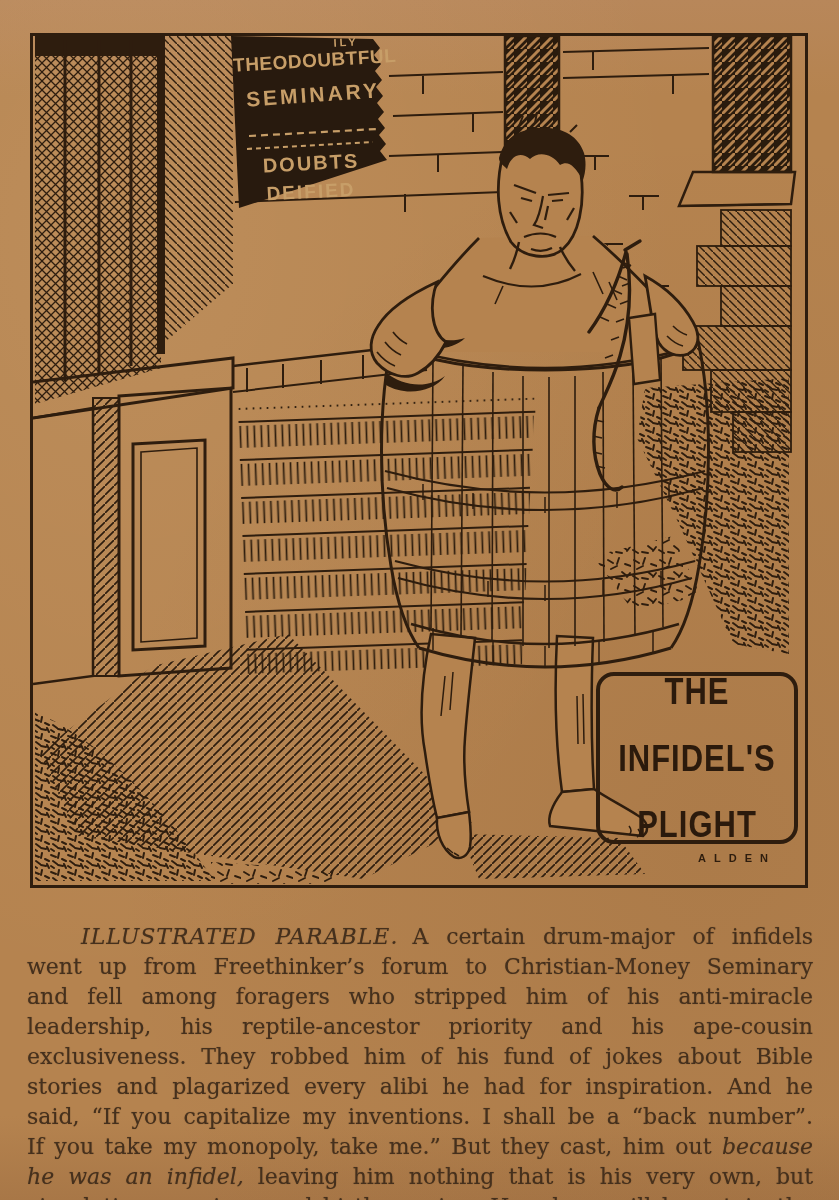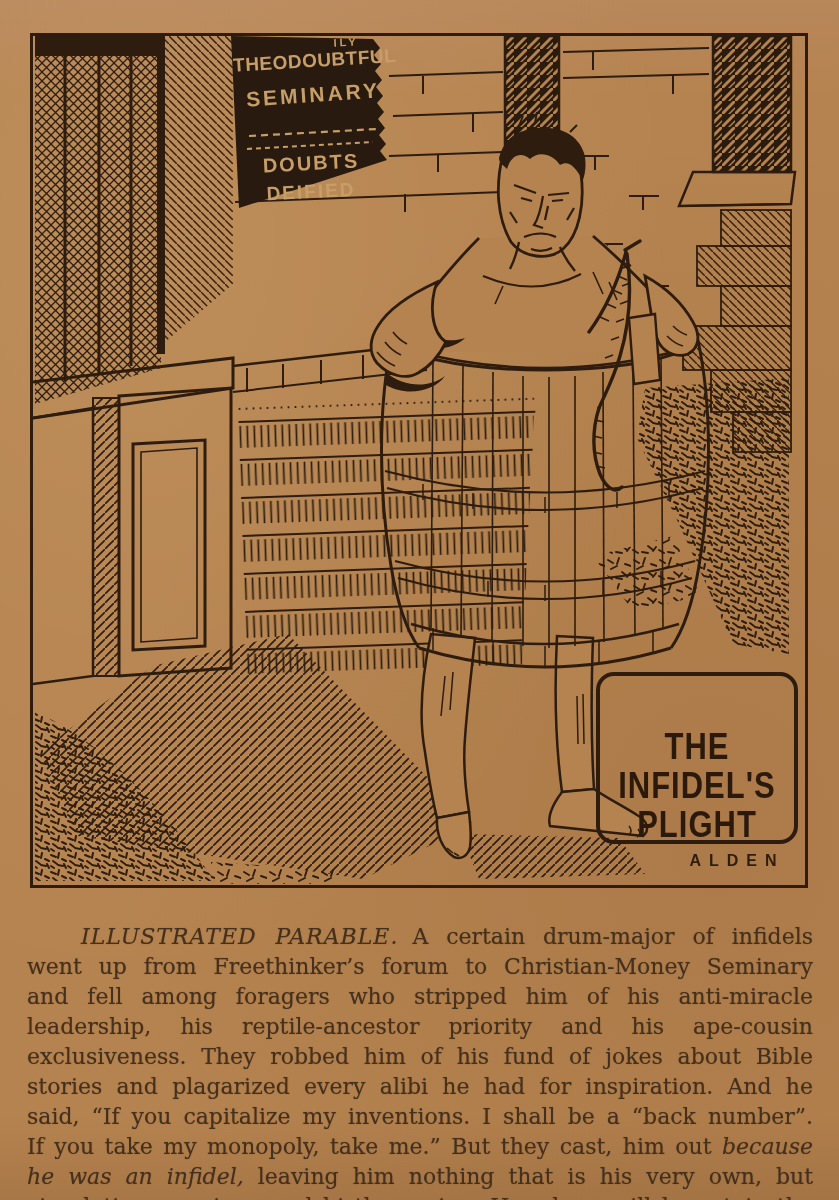--- a/index.html
+++ b/index.html
@@ -23,30 +23,30 @@
     font-family:"Liberation Sans", sans-serif;
   }
   .sign-partial{left:278px;top:1px;width:70px;font-size:11px;letter-spacing:3px;transform:rotate(-3deg);}
   .sign-l1{left:200px;top:15px;width:158px;font-size:19px;letter-spacing:0.5px;transform:rotate(-3.5deg);}
   .sign-l2{left:206px;top:48px;width:148px;font-size:21px;letter-spacing:3px;transform:rotate(-4deg);}
   .sign-l3{left:208px;top:117px;width:140px;font-size:20px;letter-spacing:2px;transform:rotate(-3deg);}
   .sign-l4{left:210px;top:146px;width:136px;font-size:19px;letter-spacing:2px;transform:rotate(-3deg);}
   .titlebox{
     left:563px;top:636px;width:202px;height:172px;
     border:4px solid #2e1d0e;border-radius:18px;
-    display:flex;flex-direction:column;align-items:center;justify-content:flex-end;
+    display:flex;flex-direction:column;align-items:center;justify-content:space-between;
     gap:8px;
   }
   .titlebox .tline{
     color:#2b1a0c;font-weight:bold;font-size:31px;line-height:1;
     letter-spacing:1px;transform:scaleY(1.22);white-space:nowrap;
   }
   .signature{
     left:636px;top:816px;width:136px;text-align:center;
-    color:#2e1d0e;font-weight:bold;font-size:16px;letter-spacing:8px;
+    color:#2e1d0e;font-weight:bold;font-size:11px;letter-spacing:8px;
   }
   .caption{
     position:absolute;left:27px;top:900px;width:786px;
     font-family:"DejaVu Serif", serif;
     font-size:22px;line-height:30px;color:#45301d;
     text-align:justify;text-indent:54px;word-spacing:3px;
     text-shadow:0 0 1px rgba(62,40,20,0.45);
   }
   .caption .lead{letter-spacing:1px;margin-right:14px;font-style:italic;}
   .caption .it{font-style:italic;}

